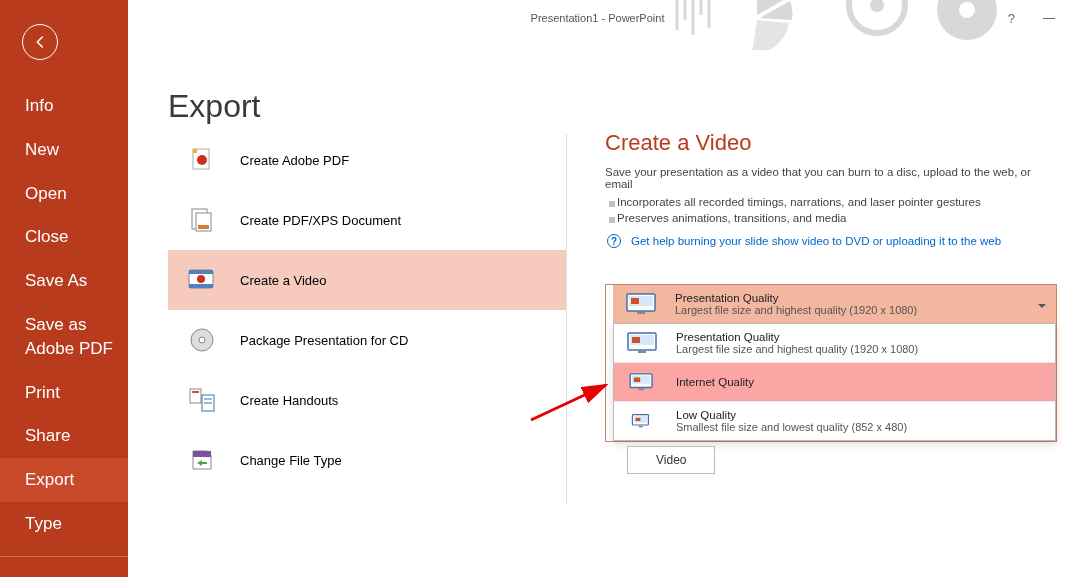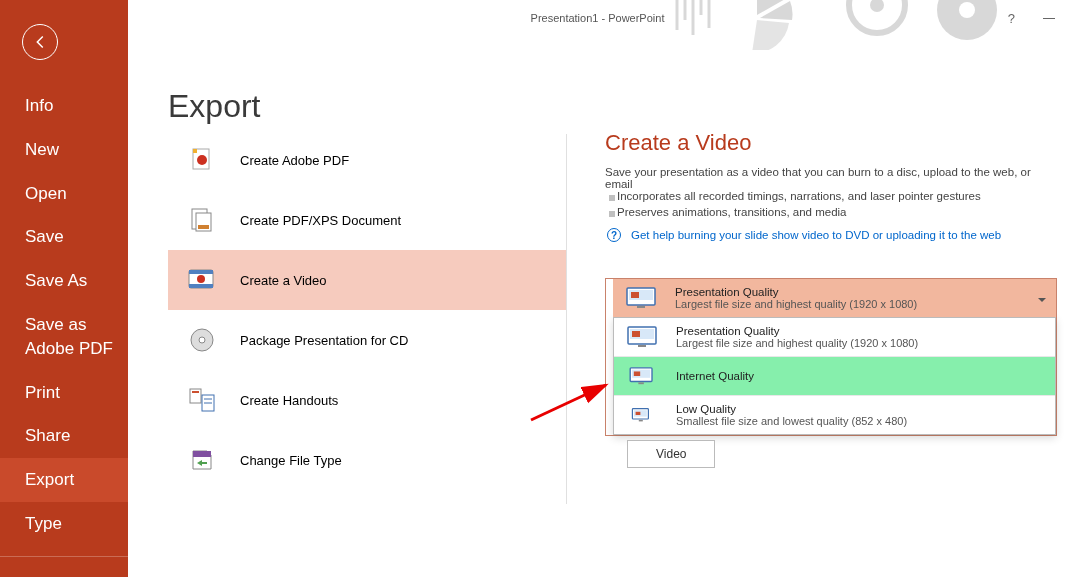--- a/index.html
+++ b/index.html
@@ -31,31 +31,31 @@
     .export-options { position: absolute; left: 40px; top: 130px; width: 398px; }
     .export-opt { display: flex; align-items: center; height: 60px; padding: 0 18px; cursor: pointer; gap: 22px; }
     .export-opt.selected { background: #F6CBBE; }
     .export-opt .icon { width: 32px; height: 32px; display: flex; align-items: center; justify-content: center; }
     .export-opt .label { font-size: 13px; color: #000000; }
     
     .divider-v { position: absolute; left: 438px; top: 134px; width: 1px; height: 370px; background: #e0e0e0; }
     
     .right-pane { position: absolute; left: 477px; top: 130px; right: 10px; }
     .section-title { font-size: 22px; font-weight: 400; color: #B83B1D; margin-bottom: 10px; }
-    .section-sub { font-size: 11.5px; color: #444; }
+    .section-sub { font-size: 11.5px; color: #444; margin-bottom: 6px; }
     .bullet-row { display: flex; align-items: flex-start; gap: 2px; font-size: 11.5px; color: #444; margin-bottom: 4px; padding-left: 4px; }
     .bullet-row .bmark { width: 6px; height: 6px; background: #c0c0c0; margin-top: 5px; flex-shrink: 0; }
     .link-row { display: flex; align-items: center; gap: 10px; font-size: 11.5px; color: #0066CC; margin-top: 10px; padding-left: 2px; cursor: pointer; }
     .link-row .qicon { width: 14px; height: 14px; border-radius: 50%; border: 1.5px solid #0066CC; display: flex; align-items: center; justify-content: center; font-size: 10px; color: #0066CC; font-weight: bold; }
     
     .quality-dropdown { margin-top: 36px; border: 1px solid #C9826B; padding-left: 7px; }
     .dd-selected { background: #F2B79E; display: flex; align-items: center; padding: 6px 10px; gap: 16px; position: relative; }
     .dd-option { display: flex; align-items: center; padding: 6px 10px; gap: 16px; background: #fff; border-top: 1px solid #e8e8e8; cursor: pointer; }
     .dd-option:first-of-type { border-top: none; }
-    .dd-option.hover { background: #86efac; }
+    .dd-option.hover { background: #fca5a5; }
     .dd-icon { width: 36px; height: 26px; display: flex; align-items: center; justify-content: center; flex-shrink: 0; }
     .dd-text { flex: 1; }
     .dd-title { font-size: 11.5px; color: #222; }
     .dd-desc { font-size: 11px; color: #555; }
     .dd-caret { position: absolute; right: 10px; top: 50%; transform: translateY(-50%); }
     .dd-caret svg { width: 8px; height: 5px; fill: #555; }
     .dd-options-wrap { border: 1px solid #bbb; background: #fff; box-shadow: 0 3px 8px rgba(0,0,0,0.15); margin-top: 0; }
     
     .video-btn { margin-top: 4px; border: 1px solid #bbb; background: #fff; padding: 6px 28px; font-size: 12px; color: #333; cursor: pointer; text-align: center; display: inline-block; margin-left: 22px; }
     
@@ -70,21 +70,21 @@
 <div class="sidebar">
   <div class="back-btn">
     <svg viewBox="0 0 24 24">
         <path d="M15 4l-8 8 8 8 1.4-1.4L9.8 12l6.6-6.6z"></path>
       </svg>
   </div>
   <div class="sidebar-list">
     <div class="sidebar-item">Info</div>
     <div class="sidebar-item">New</div>
     <div class="sidebar-item">Open</div>
-    <div class="sidebar-item">Save</div>
+    <div class="sidebar-item">Close</div>
     <div class="sidebar-item">Save As</div>
     <div class="sidebar-item">Save as Adobe PDF</div>
     <div class="sidebar-item">Print</div>
     <div class="sidebar-item">Share</div>
     <div class="sidebar-item sidebar-active">Export</div>
     <div class="sidebar-item">Type</div>
     <div class="sidebar-divider"></div>
     <div class="sidebar-item">Account</div>
     <div class="sidebar-item">Options</div>
   </div>

